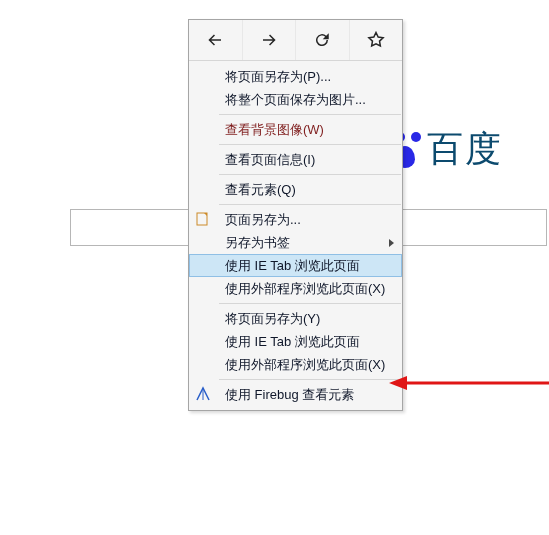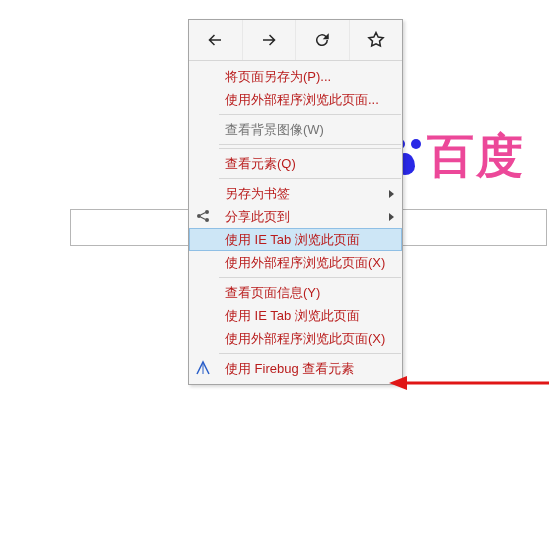--- a/index.html
+++ b/index.html
@@ -37,23 +37,23 @@
   border-radius: 50%;
   background: #2928e6;
 }
 .paw-main {
   width: 20px;
   height: 22px;
   background: #2928e6;
   border-radius: 50% 50% 50% 50% / 60% 60% 40% 40%;
 }
 .baidu-text {
-  font-size: 47px;
-  color: #ec4899;
-  font-weight: bold;
+  font-size: 36px;
+  color: #0c4a6e;
+  font-weight: normal;
   letter-spacing: 2px;
 }
 .search-bar {
   position: absolute;
   top: 209px;
   left: 70px;
   right: 2px;
   height: 35px;
   border: 1px solid #b6b6b6;
   background: #fff;
@@ -83,26 +83,26 @@
 .nav-btn + .nav-btn {
   border-left: 1px solid #e8e8e8;
 }
 .menu-body {
   padding: 4px 0;
 }
 .menu-item {
   position: relative;
   padding: 3px 8px 3px 36px;
   line-height: 17px;
-  color: #b91c1c;
+  color: #0f172a;
   white-space: nowrap;
   cursor: default;
 }
 .menu-item.disabled {
-  color: #737373;
+  color: #7f1d1d;
 }
 .menu-item.highlighted {
   background: #cde6f6;
   border: 1px solid #8fbfe5;
   padding: 2px 7px 2px 35px;
 }
 .menu-sep {
   height: 1px;
   background: #d6d6d6;
   margin: 3px 1px 3px 30px;
@@ -170,55 +170,53 @@
     </div>
     <div class="nav-btn">
       <svg width="18" height="18" viewBox="0 0 24 24">
           <path d="M12 2l2.9 6 6.6.9-4.8 4.6 1.1 6.5L12 17l-5.8 3 1.1-6.5L2.5 8.9 9.1 8 12 2z" fill="none" stroke="#262626" stroke-width="2"></path>
         </svg>
     </div>
   </div>
 
   <div class="menu-body">
     <div class="menu-item"><span class="label">将页面另存为(P)...</span></div>
-    <div class="menu-item"><span class="label">使用外部程序浏览此页面...</span></div>
+    <div class="menu-item"><span class="label">将整个页面保存为图片...</span></div>
 
     <div class="menu-sep"></div>
 
     <div class="menu-item disabled"><span class="label">查看背景图像(W)</span></div>
 
     <div class="menu-sep"></div>
 
+    <div class="menu-item"><span class="label">查看页面信息(I)</span></div>
 
     <div class="menu-sep"></div>
 
     <div class="menu-item"><span class="label">查看元素(Q)</span></div>
 
     <div class="menu-sep"></div>
 
+    <div class="menu-item">
+      <svg class="menu-icon" viewBox="0 0 16 16">
+          <rect x="2" y="2" width="10" height="12" fill="none" stroke="#cc8a28" stroke-width="1"></rect>
+          <path d="M9 2l3 3v-3z" fill="#cc8a28"></path>
+        </svg>
+      <span class="label">页面另存为...</span>
+    </div>
     <div class="menu-item">
       <span class="label">另存为书签</span>
       <span class="submenu-arrow"></span>
     </div>
-    <div class="menu-item">
-      <svg class="menu-icon" viewBox="0 0 16 16">
-          <circle cx="4" cy="8" r="2" fill="#555"></circle>
-          <circle cx="12" cy="4" r="2" fill="#555"></circle>
-          <circle cx="12" cy="12" r="2" fill="#555"></circle>
-          <path d="M5.5 7L10.5 4.5M5.5 9L10.5 11.5" stroke="#555" stroke-width="1.3"></path>
-        </svg>
-      <span class="label">分享此页到</span>
-      <span class="submenu-arrow"></span>
-    </div>
     <div class="menu-item highlighted"><span class="label">使用 IE Tab 浏览此页面</span></div>
     <div class="menu-item"><span class="label">使用外部程序浏览此页面(X)</span></div>
 
     <div class="menu-sep"></div>
 
-    <div class="menu-item"><span class="label">查看页面信息(Y)</span></div>
+    <div class="menu-item"><span class="label">将页面另存为(Y)</span></div>
     <div class="menu-item"><span class="label">使用 IE Tab 浏览此页面</span></div>
     <div class="menu-item"><span class="label">使用外部程序浏览此页面(X)</span></div>
 
     <div class="menu-sep"></div>
 
     <div class="menu-item">
       <svg class="menu-icon" viewBox="0 0 16 16">
           <path d="M2 14 L8 2 L14 14" fill="none" stroke="#2a5fc9" stroke-width="1.5"></path>
           <path d="M8 2 L8 14" stroke="#2a5fc9"></path>
         </svg>

